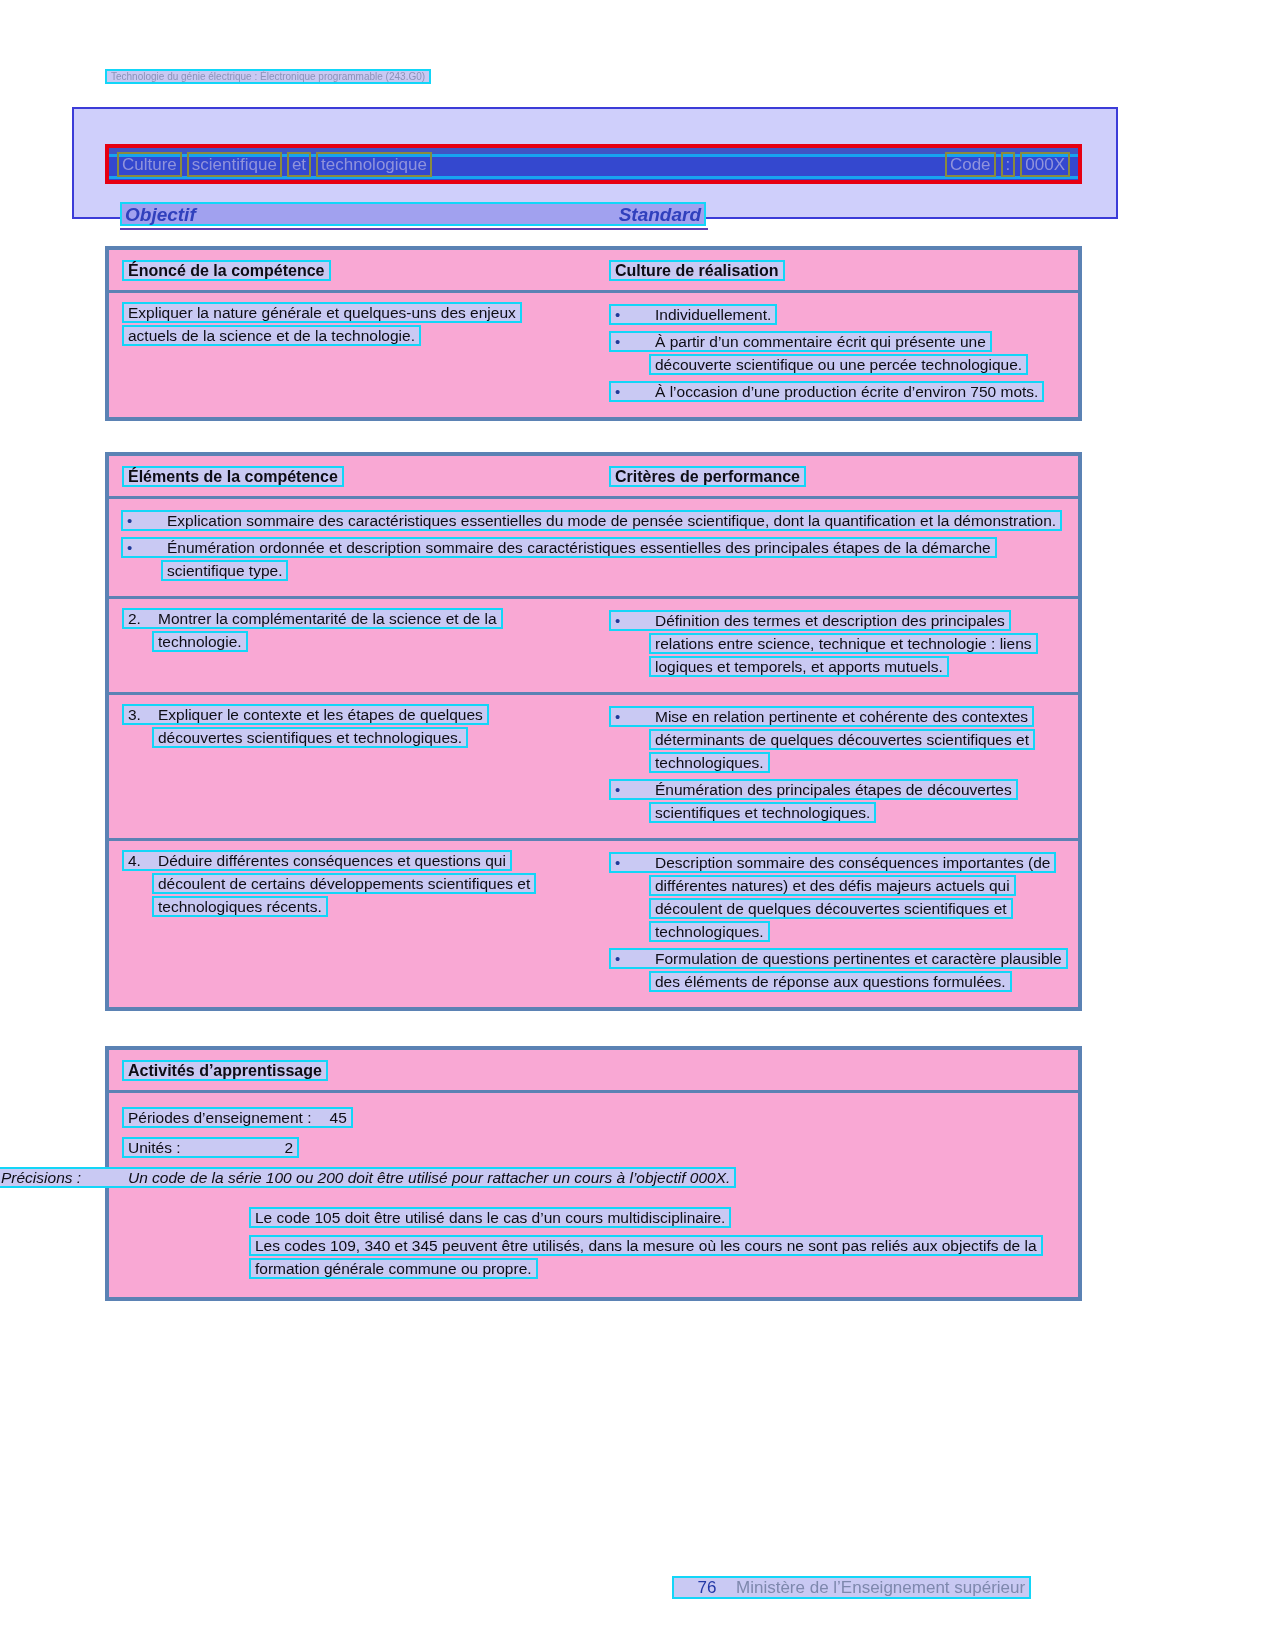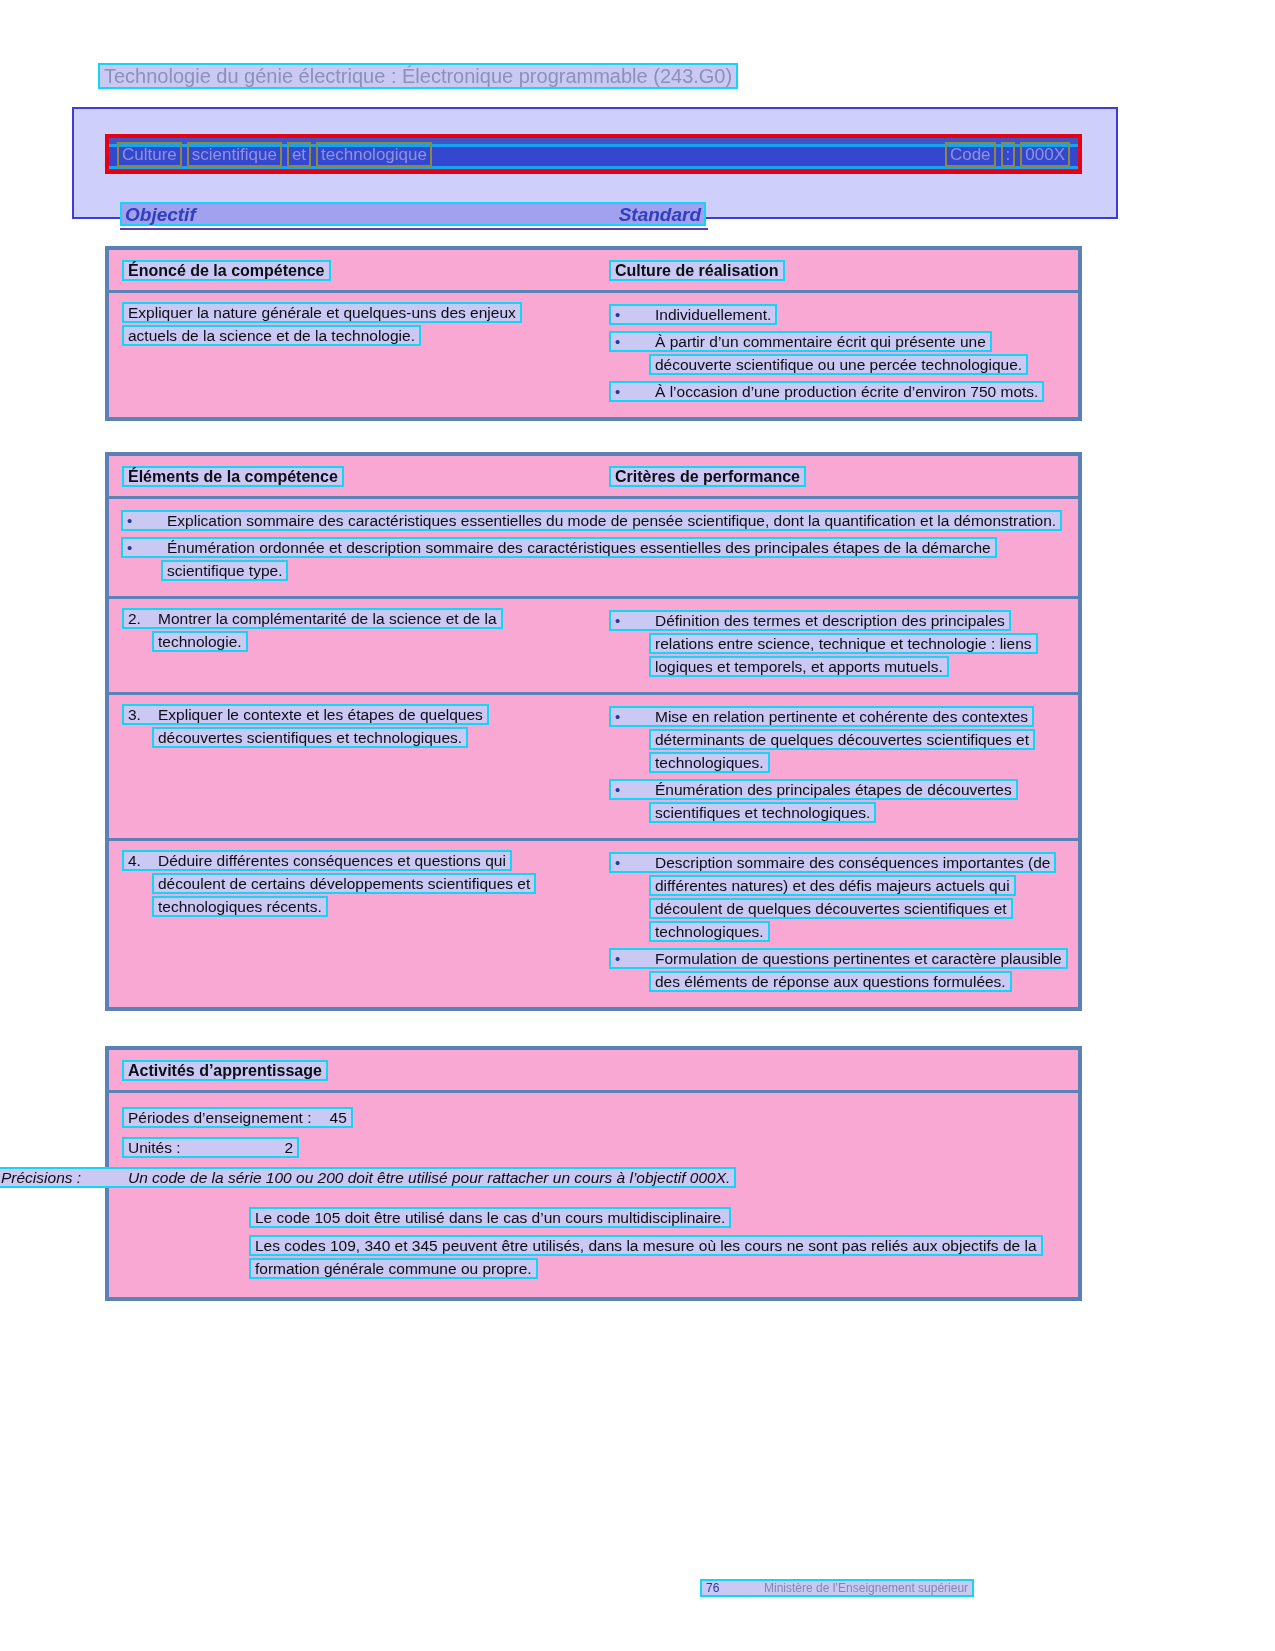--- a/index.html
+++ b/index.html
@@ -11,29 +11,29 @@
   
   .hl{
     background:#c9c9f3;
     border:2px solid #12d6f8;
     padding:0 4px;
     box-decoration-break:clone;
     -webkit-box-decoration-break:clone;
   }
   .dim{color:#8a92b8;}
   
-  .doc-header{position:absolute; left:98px; top:66px; font-size:20px; line-height:21px;}
+  .doc-header{position:absolute; left:105px; top:66px; font-size:10px; line-height:21px;}
   
   .bigbox{
     position:absolute; left:72px; top:107px; width:1046px; height:112px;
     background:#cfcffb; border:2px solid #3c3cd8; box-sizing:border-box;
   }
   
   .banner{
-    position:absolute; left:105px; top:134px; width:977px; height:40px;
+    position:absolute; left:105px; top:144px; width:977px; height:40px;
     box-sizing:border-box; border:4px solid #e60012;
     background:linear-gradient(#4055c4 0px 6px,#17a3f0 6px 9px,#3448cf 9px 28px,#17a3f0 28px 31px,#3448cf 31px 100%);
     display:flex; align-items:center; justify-content:space-between; padding:0 8px;
   }
   .banner-words{display:flex; align-items:center; gap:5px;}
   .bw{
     border:2px solid #8b8b3e; color:#9093dc; font-size:17px; line-height:19px;
     padding:1px 3px; white-space:nowrap;
   }
   
@@ -63,21 +63,21 @@
   .dot{display:inline-block; width:40px; text-indent:0; color:#1f3a99; font-size:15px;}
   
   .act-body{padding:6px 14px 12px 13px;border-radius:22px;}
   .act-line{margin:7px 0;}
   .lbl-gap-sm{display:inline-block; width:18px;}
   .lbl-gap-lg{display:inline-block; width:104px;}
   .prec-label{display:inline-block; width:127px; text-indent:0;}
   .prec-first{text-indent:-127px; margin:7px 0 17px 0;font-style:italic;}
   .prec-line{margin:5px 0 5px 127px;}
   
-  .footer{position:absolute; left:700px; top:1577px; font-size:12px; line-height:22px;}
+  .footer{position:absolute; left:672px; top:1577px; font-size:17px; line-height:22px;text-align:center;}
   .pgnum{display:inline-block; width:58px; color:#2338a6;}
   .ministry{color:#7e88ad;}
 </style>
 </head>
 <body>
 
 <div class="page">
 
   <div class="doc-header">
     <span class="hl dim">Technologie du génie électrique : Électronique programmable (243.G0)</span>

